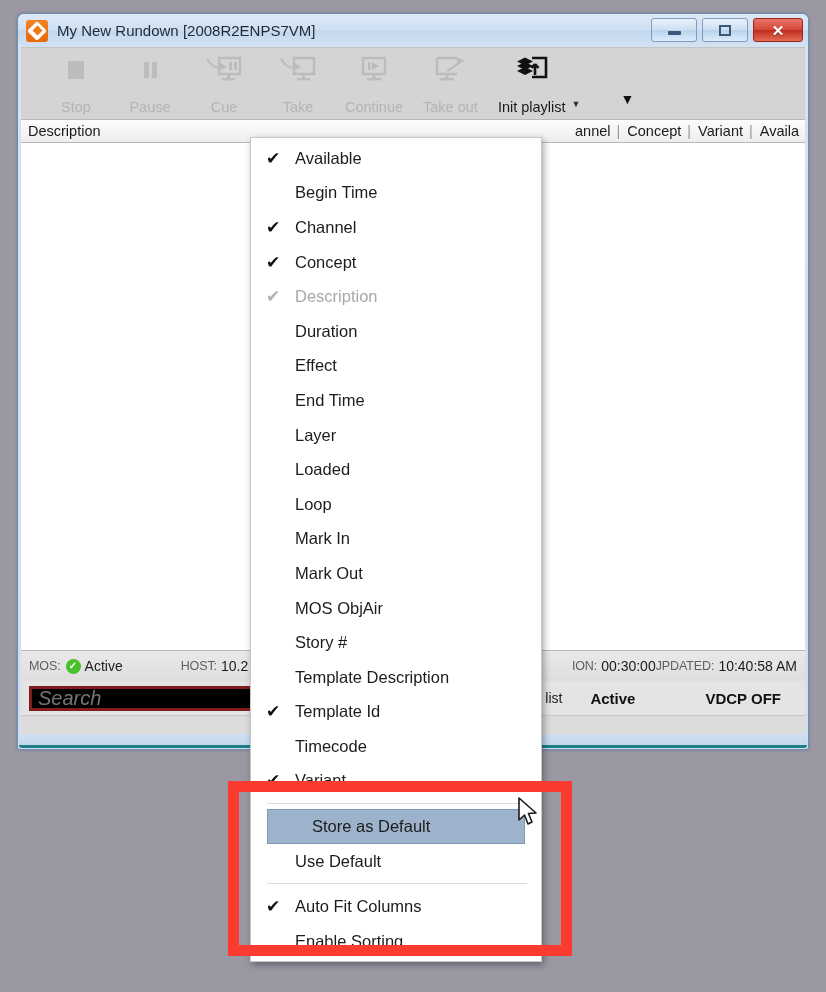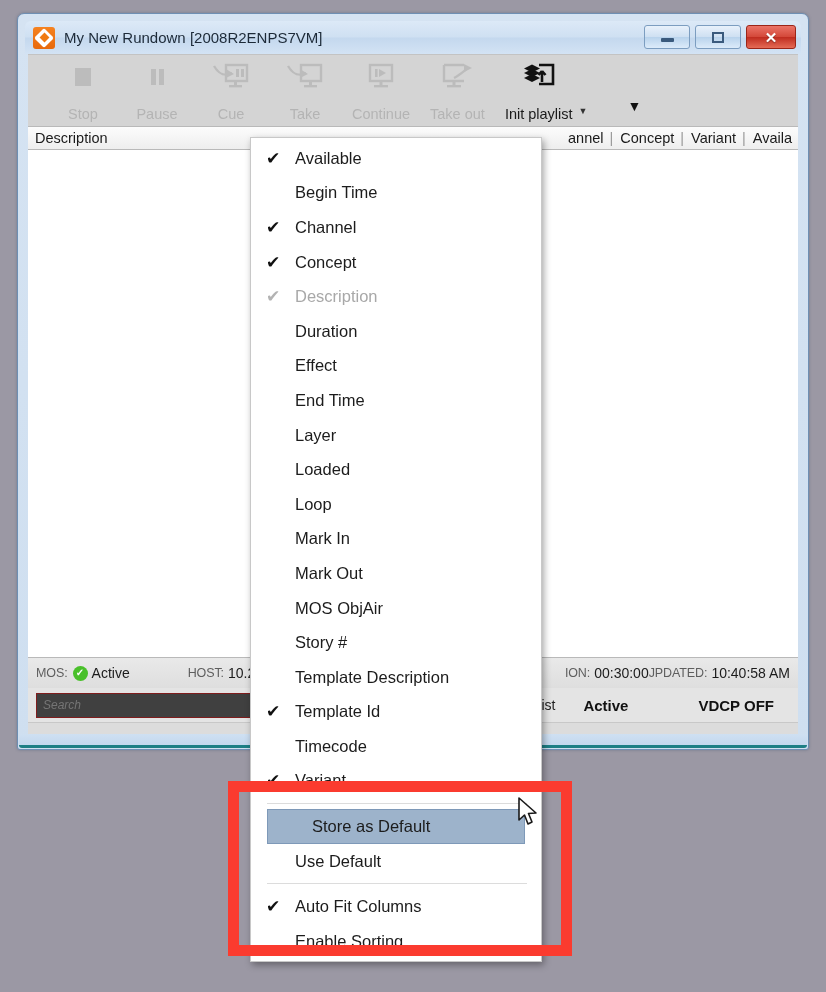--- a/index.html
+++ b/index.html
@@ -13,21 +13,21 @@
   
   #app-window {
     position: absolute;
     left: 17px; top: 13px;
     width: 792px; height: 737px;
     border-radius: 7px 7px 3px 3px;
     background: linear-gradient(to bottom, #d5e3f2 0%, #cfdff0 100%);
     border: 1px solid #6e8fb3;
     box-shadow: 0 0 3px rgba(60,80,110,.45);
     box-sizing: border-box;
-    padding: 7px;
+    padding: 0;
   }
   #titlebar {
     height: 33px;
     position: relative;
     display: flex;
     align-items: center;
     padding-left: 8px;
     background: linear-gradient(to bottom, #dce9f7 0%, #cfe0f2 48%, #c4d8ee 52%, #d3e3f4 100%);
     border-radius: 6px 6px 0 0;
   }
@@ -163,23 +163,23 @@
   #searchbar {
     margin: 0 3px;
     height: 34px;
     background: #e4e4e4;
     display: flex; align-items: center;
     padding: 0 8px;
     box-sizing: border-box;
   }
   #search-input {
     width: 250px; height: 25px;
-    border: 1px solid #7f1d1d;
-    background: #404040;
-    font-style: italic; font-size: 12px;
+    border: 3px solid #7f1d1d;
+    background: #000000;
+    font-style: italic; font-size: 20px;
     color: #8a8a8a;
     padding: 0 6px;
     box-sizing: border-box;
     font-family: "Liberation Sans", sans-serif;
   }
   .sb-right { display:flex; align-items:center; gap: 54px; margin-left: auto; padding-right: 16px;}
   .sb-bold { font-size: 15px; font-weight: bold; color: #111; margin-left: 16px; }
   .sb-plain { font-size: 14px; color: #222; }
   #footer-strip {
     margin: 0 3px 0 3px;

